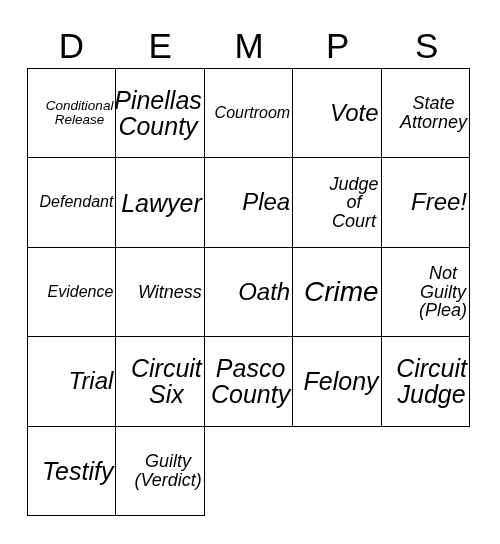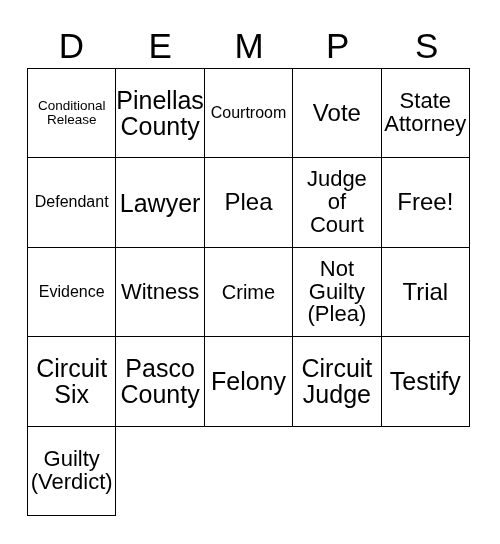--- a/index.html
+++ b/index.html
@@ -57,38 +57,39 @@
     border-left: 1.5px solid #000;
     box-sizing: border-box;
     background: #ffffff;
   }
   .cell {
     border-right: 1.5px solid #000;
     border-bottom: 1.5px solid #000;
     box-sizing: border-box;
     display: flex;
     align-items: center;
-    justify-content: center;
+    justify-content: flex-end;
     text-align: center;
     padding: 1px 2px;
     overflow: hidden;
     background: #ffffff;
+    font-style: italic;
   }
   .cell .txt {
     display: block;
     line-height: 1.04;
     white-space: pre-line;
     font-weight: 400;
   }
 
   
   .s-xl  .txt { font-size: 24px; }
-  .s-lg  .txt { font-size: 20px; }
+  .s-lg  .txt { font-size: 28px; }
   .s-md  .txt { font-size: 25px; }
-  .s-sm  .txt { font-size: 22px; }
+  .s-sm  .txt { font-size: 18px; }
   .s-xs  .txt { font-size: 16px; }
   .s-xxs .txt { font-size: 13.5px; }
 </style>
 </head>
 <body>
 
 <div id="card">
 
   <div id="header">
     <div class="hdr-cell">D</div>
@@ -137,20 +138,23 @@
     <div class="cell s-xl">
         <span class="txt">Free!</span>
       </div>
     <div class="cell s-xs">
         <span class="txt">Evidence</span>
       </div>
     <div class="cell s-sm">
         <span class="txt">Witness</span>
       </div>
 
+    <div class="cell s-xl">
+        <span class="txt">Oath</span>
+      </div>
     <div class="cell s-lg">
         <span class="txt">Crime</span>
       </div>
     <div class="cell s-sm">
         <span class="txt">Not
 Guilty
 (Plea)</span>
       </div>
     <div class="cell s-xl">
         <span class="txt">Trial</span>

